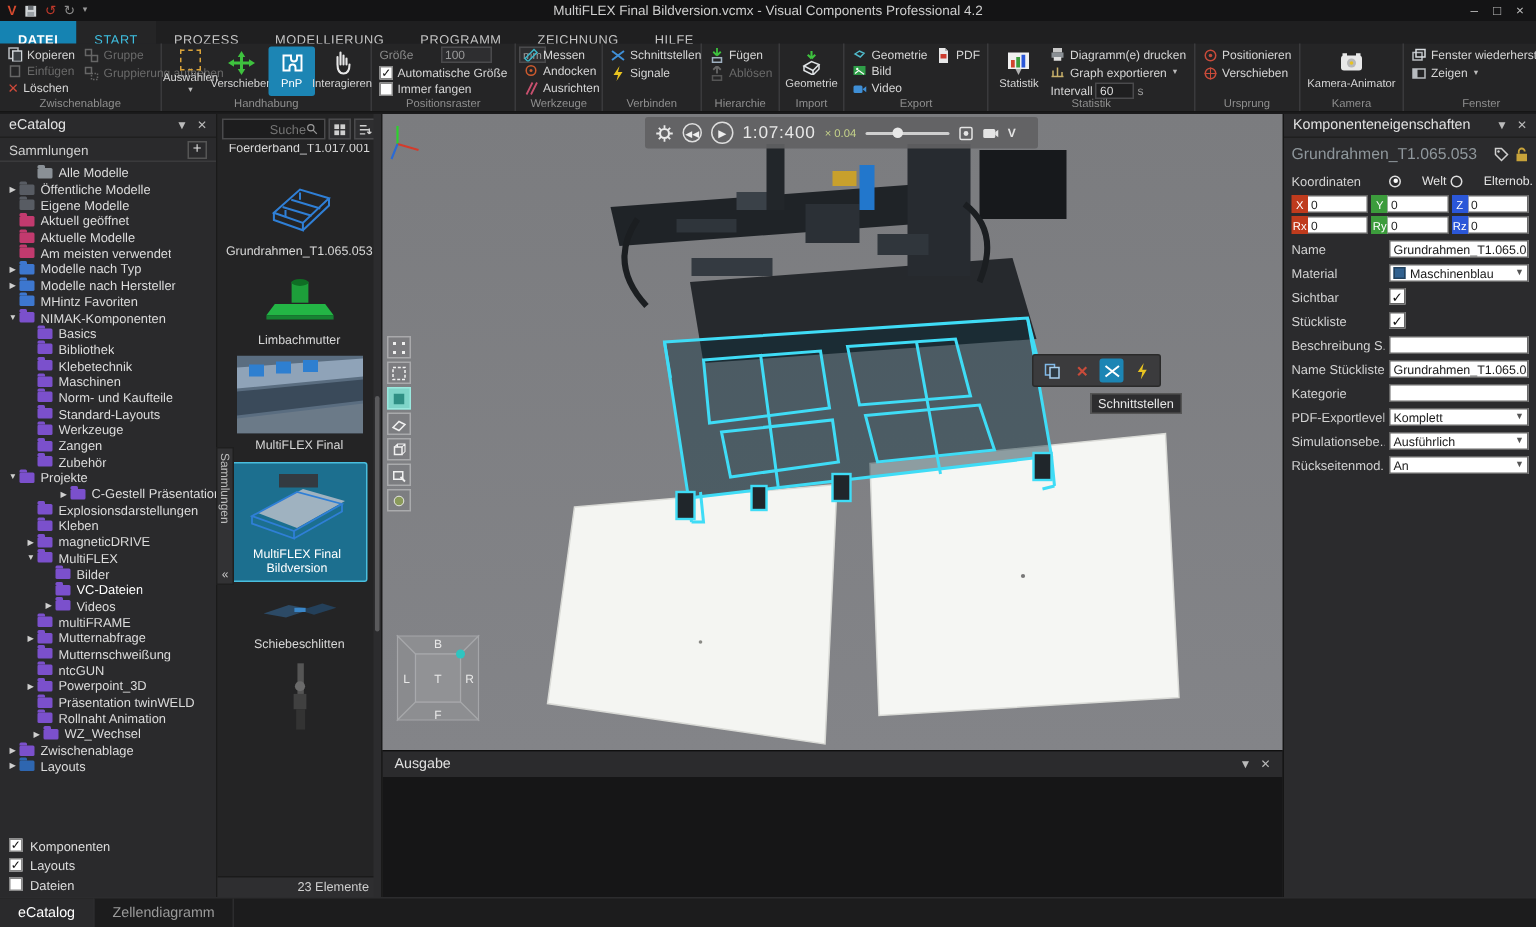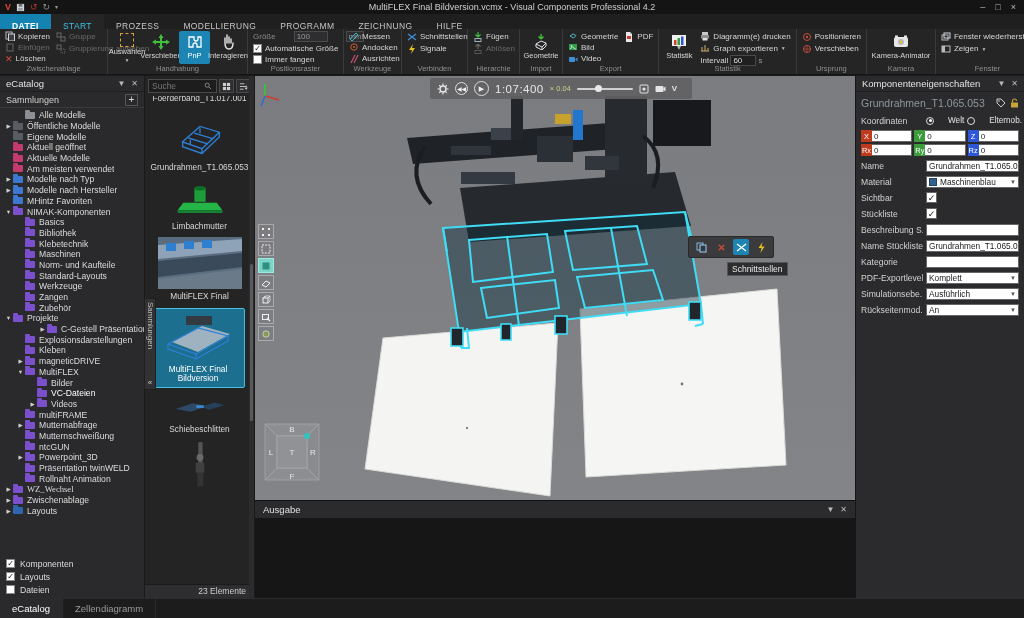--- a/index.html
+++ b/index.html
@@ -59,21 +59,21 @@
   .models { background:#8a9096; } .layouts-blue { background:#2e66b0; }
   .tlabel { white-space:nowrap; overflow:hidden; }
   .tlabel.bold { font-weight:normal; color:#fff; }
   .filters { padding:4px 6px 2px 6px; }
   .frow { display:flex; align-items:center; gap:5px; height:13px; font-size:8.6px; color:#ddd; }
 
   
   .thumbs-panel { width:110px; background:#242425; border-right:1px solid #1a1a1a; position:relative; display:flex; flex-direction:column; }
   .searchrow { display:flex; align-items:center; gap:2px; padding:3px 3px; }
   .searchbox { flex:1; display:flex; align-items:center; background:#1d1d1e; border:1px solid #4a4a4c; height:14px; padding:0 3px; }
-  .searchbox input { background:transparent; border:0; outline:0; color:#aaa; font-size:8.5px; width:52px; font-family:inherit; }
+  .searchbox input { background:transparent; border:0; outline:0; color:#aaa; font-size:8.5px; width:52px; font-family:inherit;text-align:right; }
   .sqbtn { width:15px; height:14px; border:1px solid #4a4a4c; background:#2e2e30; display:flex; align-items:center; justify-content:center; }
   .thumb-list { flex:1; overflow:hidden; position:relative; padding:0 6px; }
   .titem { display:flex; flex-direction:column; align-items:center; margin-bottom:6px; }
   .titem .timg { display:flex; align-items:center; justify-content:center; }
   .titem .tlab { font-size:8.3px; color:#d8d8d8; text-align:center; line-height:9.5px; margin-top:3px; }
   .titem.sel { background:#1c6f8f; border:1px solid #49bede; border-radius:2px; padding:3px; width:94px; }
   .titem.sel .tlab { color:#fff; }
   .thumb-foot { height:14px; background:#2e2e30; border-top:1px solid #1a1a1a; font-size:8.5px; color:#cfcfcf; text-align:right; padding:1px 8px 0 0; }
   .vscroll { position:absolute; right:0; top:0; bottom:0; width:5px; background:#2c2c2e; }
   .vscroll .vthumb { position:absolute; top:36%; height:30%; left:1px; width:3px; background:#5a5a5c; border-radius:2px; }
@@ -667,21 +667,21 @@
           <div class="trow" style="padding-left: 16px;">
             <span class="arrow"></span>
             <span class="ficon folder-purple"></span>
             <span class="tlabel">Präsentation twinWELD</span>
           </div>
           <div class="trow" style="padding-left: 16px;">
             <span class="arrow"></span>
             <span class="ficon folder-purple"></span>
             <span class="tlabel">Rollnaht Animation</span>
           </div>
-          <div class="trow" style="padding-left: 4px; font-family: Liberation Serif, serif;">
+          <div class="trow" style="padding-left: 20px;">
             <span class="arrow">▶</span>
             <span class="ficon folder-purple"></span>
             <span class="tlabel">WZ_Wechsel</span>
           </div>
           <div class="trow" style="padding-left: 4px;">
             <span class="arrow">▶</span>
             <span class="ficon folder-purple"></span>
             <span class="tlabel">Zwischenablage</span>
           </div>
           <div class="trow" style="padding-left: 4px;">

